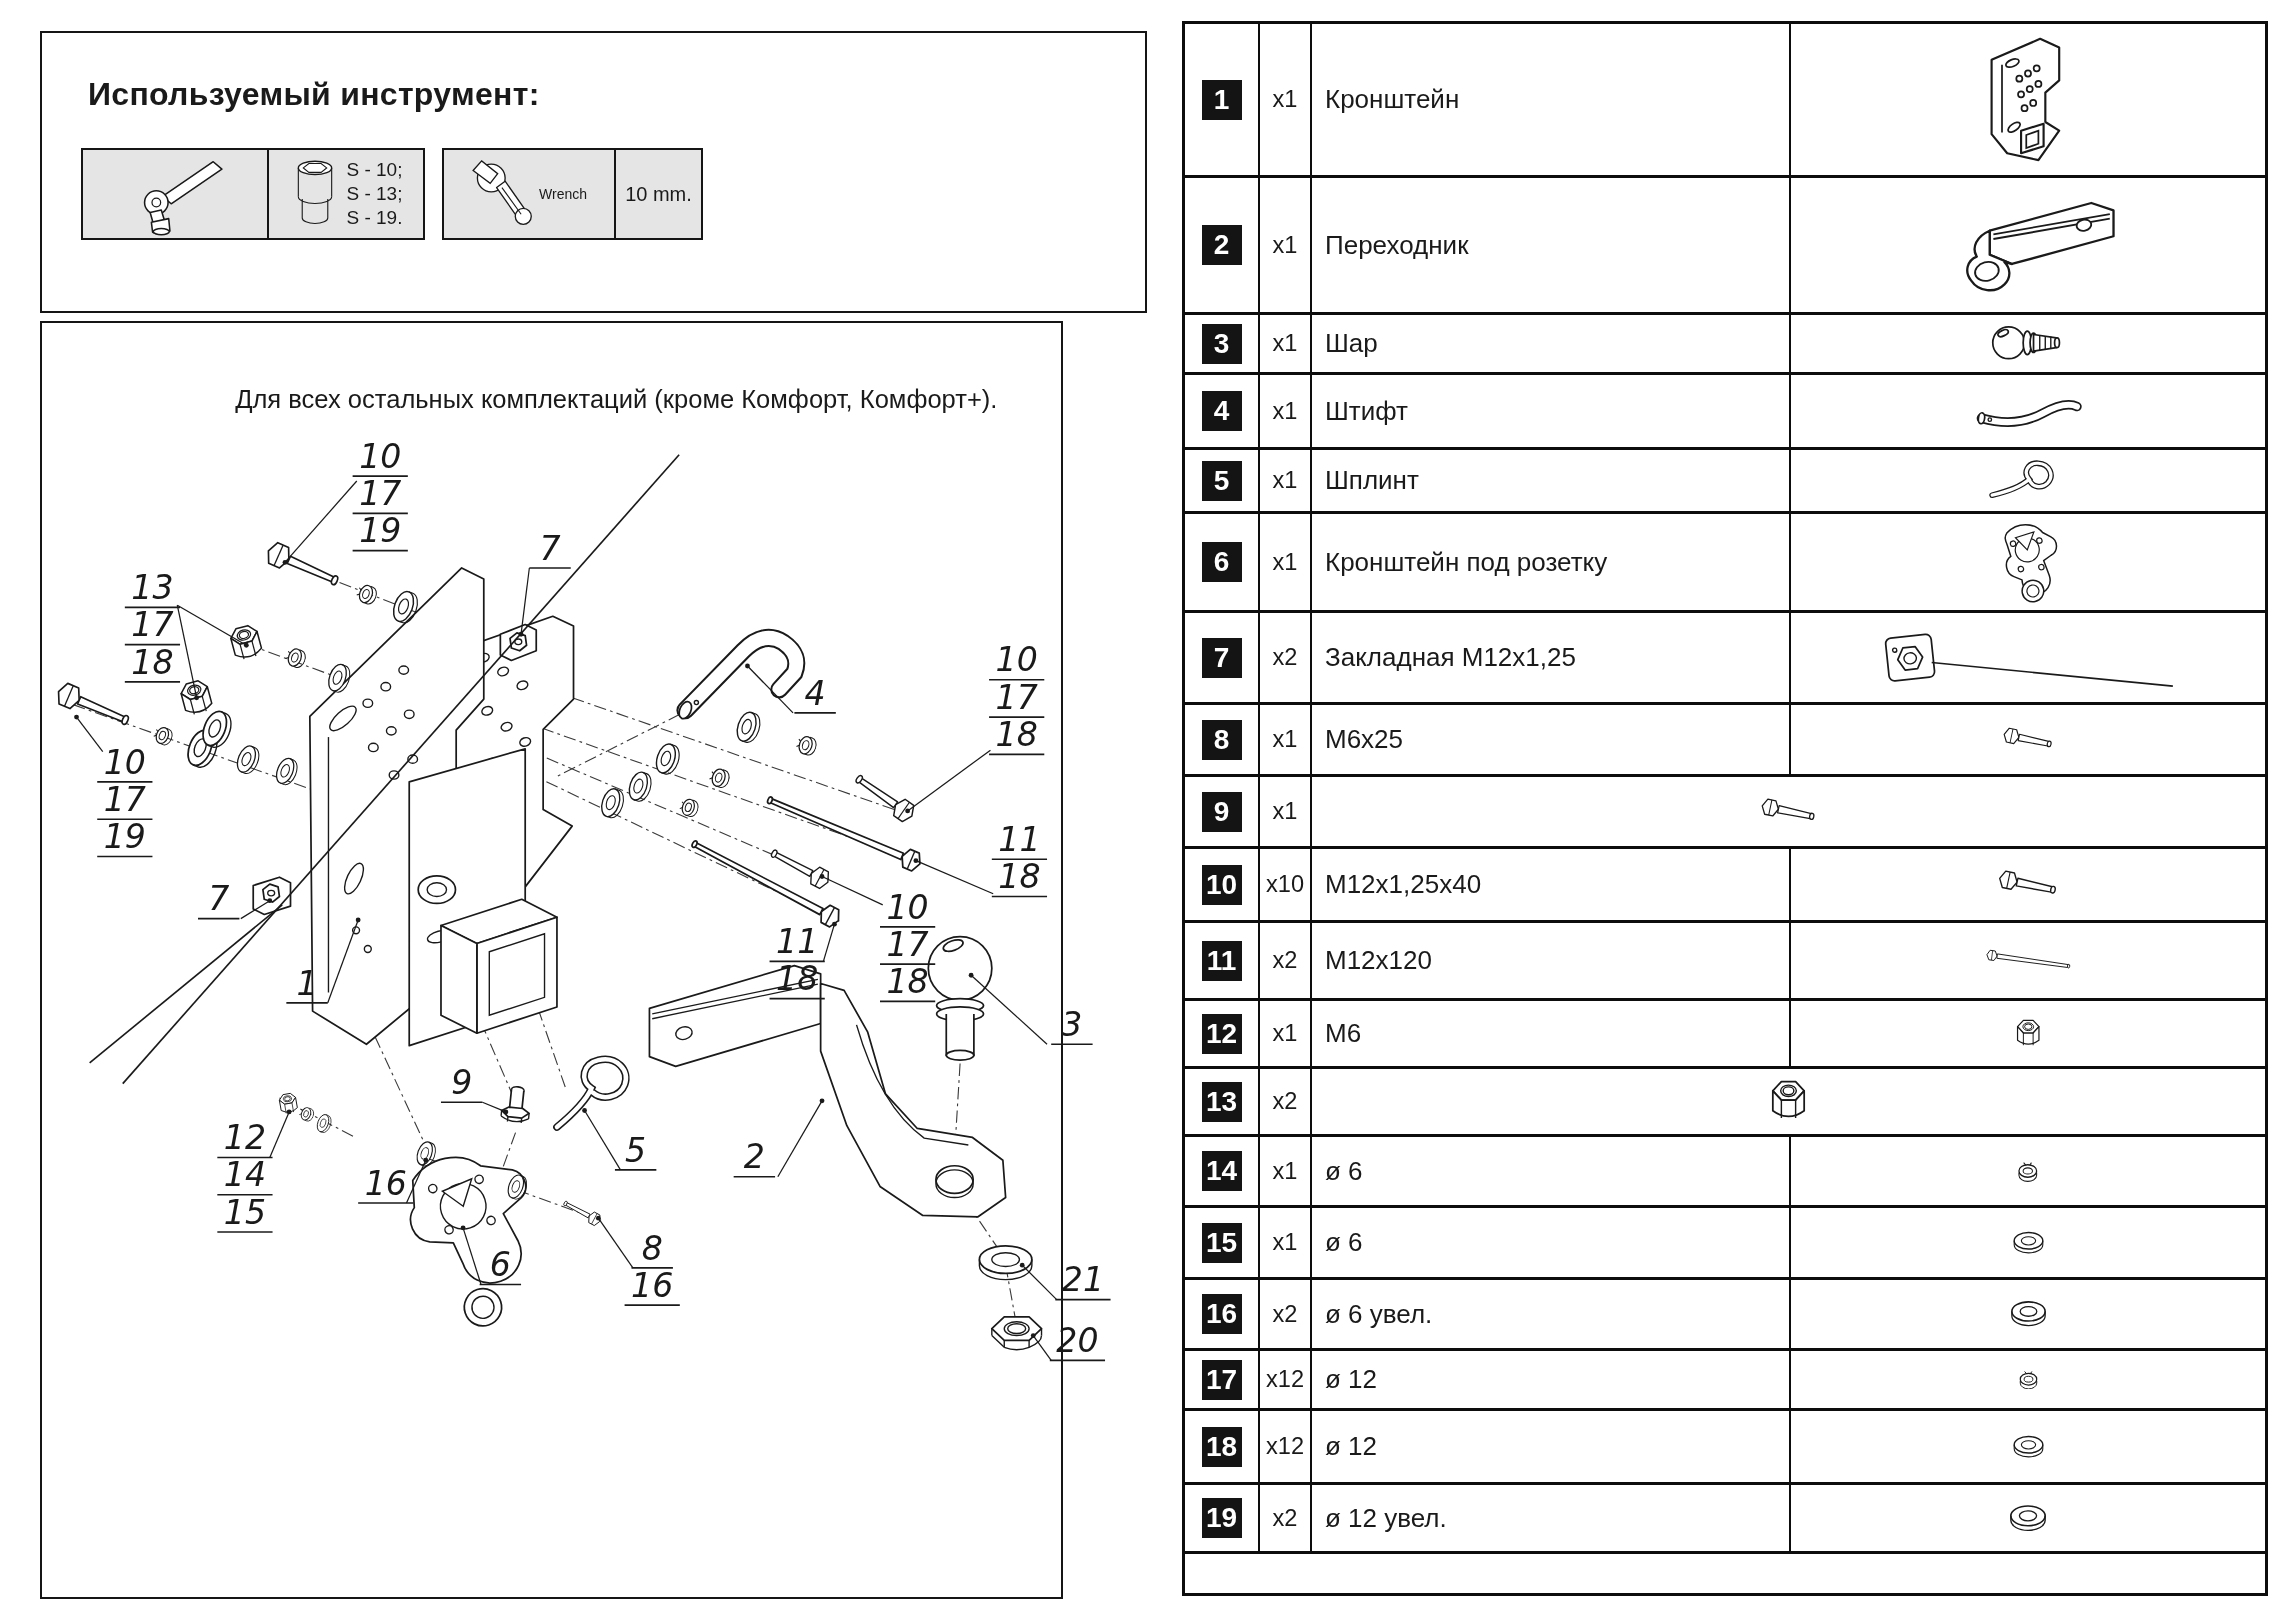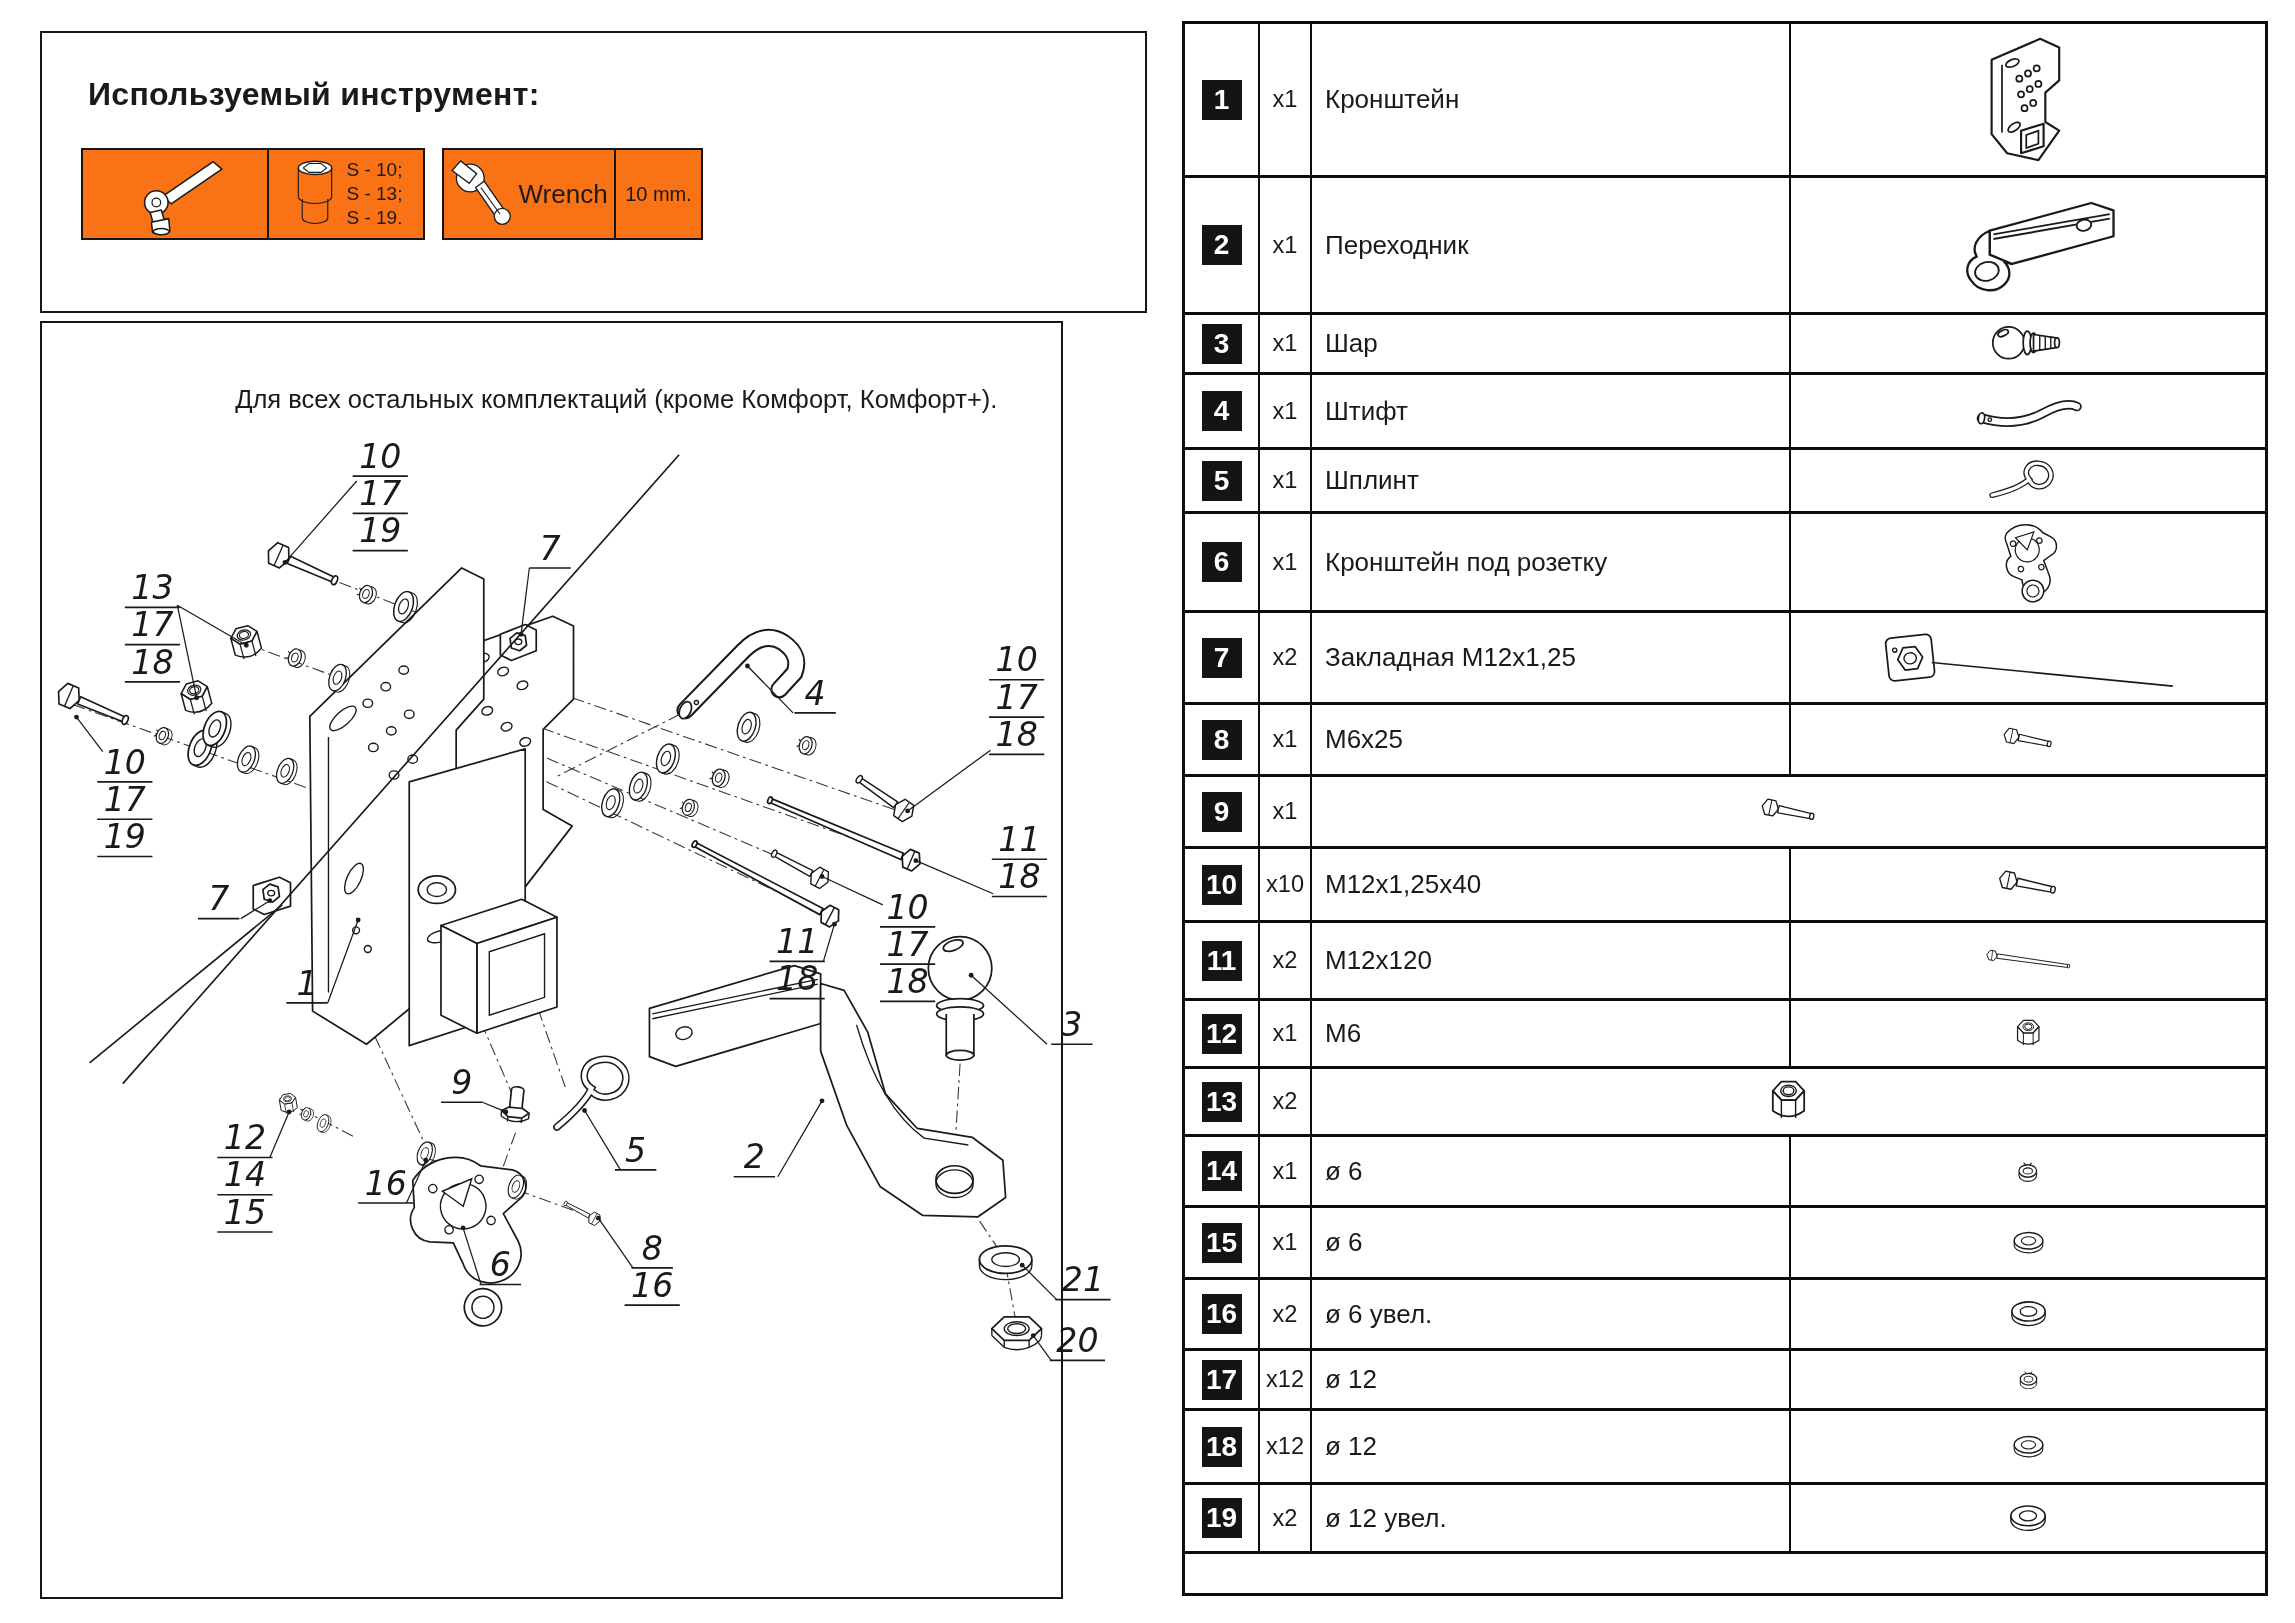--- a/index.html
+++ b/index.html
@@ -1,27 +1,27 @@
 <!DOCTYPE html>
 <html style="font-size:11px"><head>
 <meta charset="utf-8">
 <style>
   html,body{margin:0;padding:0;background:#e8e8e8}
   .page{position:relative;width:2295px;height:1623px;background:#ffffff;font-family:"Liberation Sans",sans-serif;color:#1a1a1a;overflow:hidden}
   .box{position:absolute;background:#fff;border:2.8px solid #151515;box-sizing:border-box}
   #toolsBox{left:40px;top:31px;width:1107px;height:282px}
   #diagBox{left:40px;top:321px;width:1023px;height:1278px}
   .tools-title{position:absolute;left:46px;top:43px;font-size:32px;font-weight:bold;letter-spacing:0.3px}
-  .toolrow{position:absolute;border:2.1px solid #151515;display:flex;background:#f97316;box-sizing:border-box}
+  .toolrow{position:absolute;border:2.1px solid #151515;display:flex;background:#e5e5e5;box-sizing:border-box}
   #tb1{left:39px;top:115px;width:344px;height:92px}
   #tb2{left:400px;top:115px;width:261px;height:92px}
   .tcell{height:100%;display:flex;align-items:center;justify-content:center;box-sizing:border-box}
   .tcell.brd{border-right:2.1px solid #151515}
   .socket-sizes{font-size:19px;line-height:1.28;padding-left:7px;white-space:nowrap}
-  .wlabel{font-size:26px;padding-left:4.2px}
+  .wlabel{font-size:14px;padding-left:4.2px}
   .wsize{font-size:20px}
   
   #ptable{position:absolute;left:1182px;top:21px;width:1086px;height:1575px;border:3.5px solid #0d0d0d;box-sizing:border-box;background:#fff}
   .prow{display:flex;border-bottom:3.5px solid #0d0d0d;box-sizing:border-box;width:100%}
   .prow:last-child{border-bottom:none}
   .c{border-right:2.8px solid #0d0d0d;display:flex;align-items:center;justify-content:center;box-sizing:border-box;height:100%}
   .badge-c{width:75px}
   .qty-c{width:52px}
   .name-c{width:479px;justify-content:flex-start;padding-left:13px}
   .icon-c{flex:1;border-right:none}

